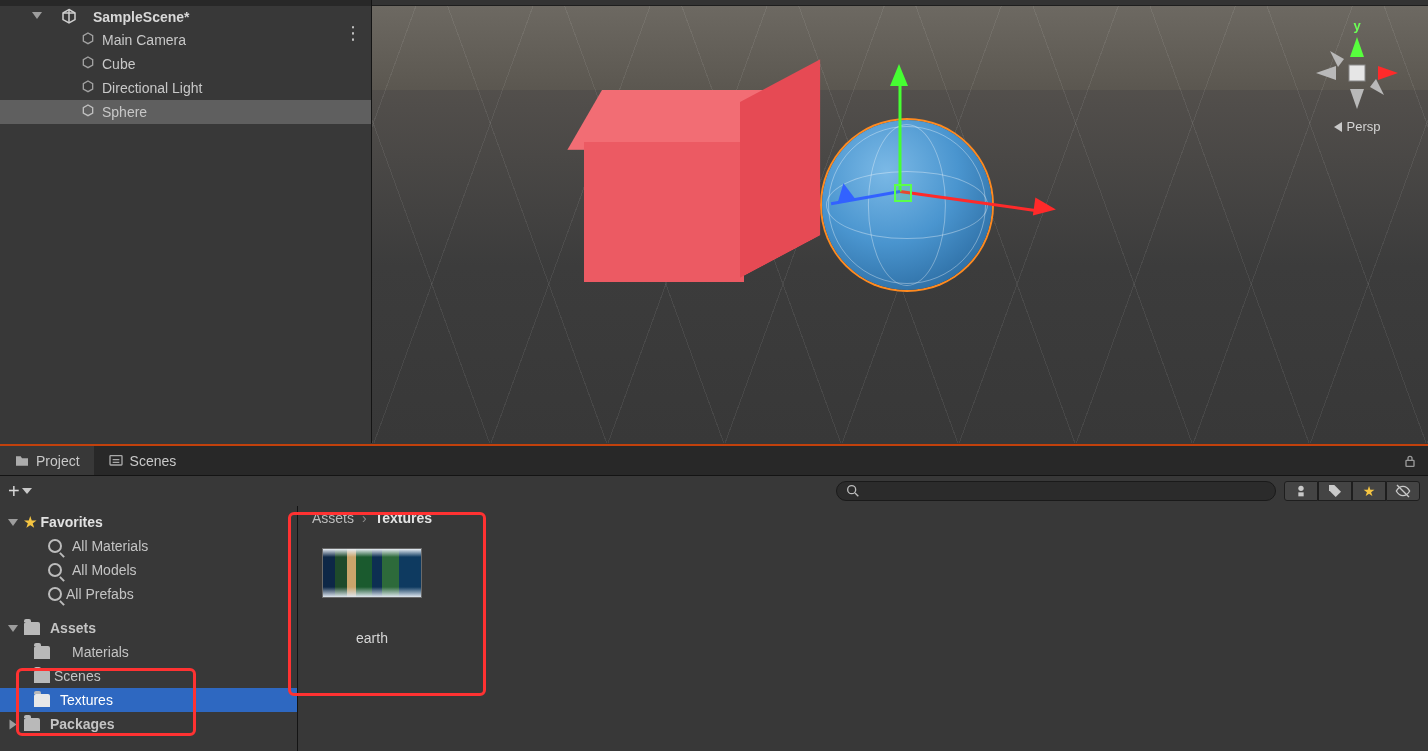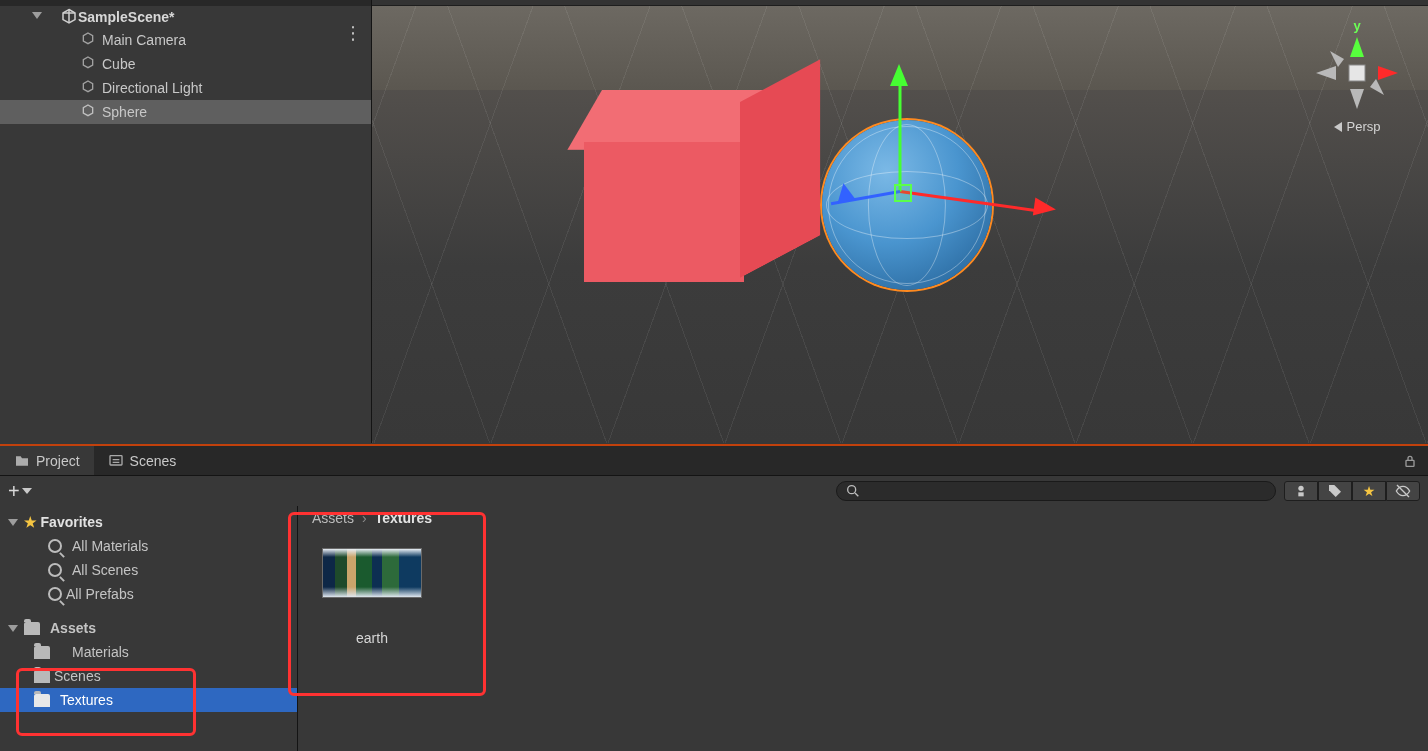--- a/index.html
+++ b/index.html
@@ -5,21 +5,21 @@
   *{box-sizing:border-box;margin:0;padding:0;font-family:-apple-system,Segoe UI,Arial,sans-serif;-webkit-user-select:none;user-select:none}
   html,body{width:1428px;height:751px;background:#383838;color:#c4c4c4;overflow:hidden;font-size:14px}
   .root{position:relative;width:100%;height:100%}
 
   
   .top{display:flex;height:443px}
 
   
   .hier{width:372px;background:#383838;display:flex;flex-direction:column;border-right:1px solid #141414}
   .hier-top{background:#282828;height:6px}
-  .scene-row{display:flex;align-items:center;height:22px;padding-left:38px;position:relative}
+  .scene-row{display:flex;align-items:center;height:22px;padding-left:53px;position:relative}
   .scene-row .tw{position:absolute;left:32px;top:6px;width:0;height:0;border-left:5px solid transparent;border-right:5px solid transparent;border-top:7px solid #9d9d9d;transform:none}
   .scene-row .uicon{position:absolute;left:60px;width:18px;height:18px;display:flex;align-items:center;justify-content:center}
   .scene-name{padding-left:40px;font-weight:600;color:#d8d8d8}
   .item-row{display:flex;align-items:center;height:24px;padding-left:80px;color:#c8c8c8}
   .item-row .oicon{margin-right:6px;opacity:.8}
   .item-row.sel{background:#5f5f5f}
   .hier-more{position:absolute;right:8px;top:16px;color:#c9c9c9;font-size:18px;letter-spacing:1px}
 
   
   .scene{flex:1;position:relative;overflow:hidden;background:
@@ -287,21 +287,21 @@
           <span class="tw"></span>
           <span class="star">★</span>
           <span>Favorites</span>
         </div>
         <div class="tree-row child">
           <span class="mag"></span>
           <span style="margin-left:6px">All Materials</span>
         </div>
         <div class="tree-row child">
           <span class="mag"></span>
-          <span style="margin-left:6px">All Scenes</span>
+          <span style="margin-left:6px">All Models</span>
         </div>
         <div class="tree-row child">
           <span class="mag"></span>
           <span style="">All Prefabs</span>
         </div>
 
         <div style="height:10px"></div>
 
         <div class="tree-row assets">
           <span class="tw"></span>
@@ -312,20 +312,25 @@
           <span class="folder-icn"></span>
           <span style="margin-left:18px">Materials</span>
         </div>
         <div class="tree-row child">
           <span class="folder-icn"></span>
           <span style="">Scenes</span>
         </div>
         <div class="tree-row child sel">
           <span class="folder-icn" style="background:#e8e8e8"></span>
           <span style="margin-left:6px">Textures</span>
+        </div>
+        <div class="tree-row assets">
+          <span class="tw closed"></span>
+          <span class="folder-icn"></span>
+          <span style="margin-left:6px">Packages</span>
         </div>
       </div>
 
       <div class="asset-area">
         <div class="crumbs">
           <span>Assets</span>
           <span class="sep">›</span>
           <span class="cur">Textures</span>
         </div>
         <div class="grid">

